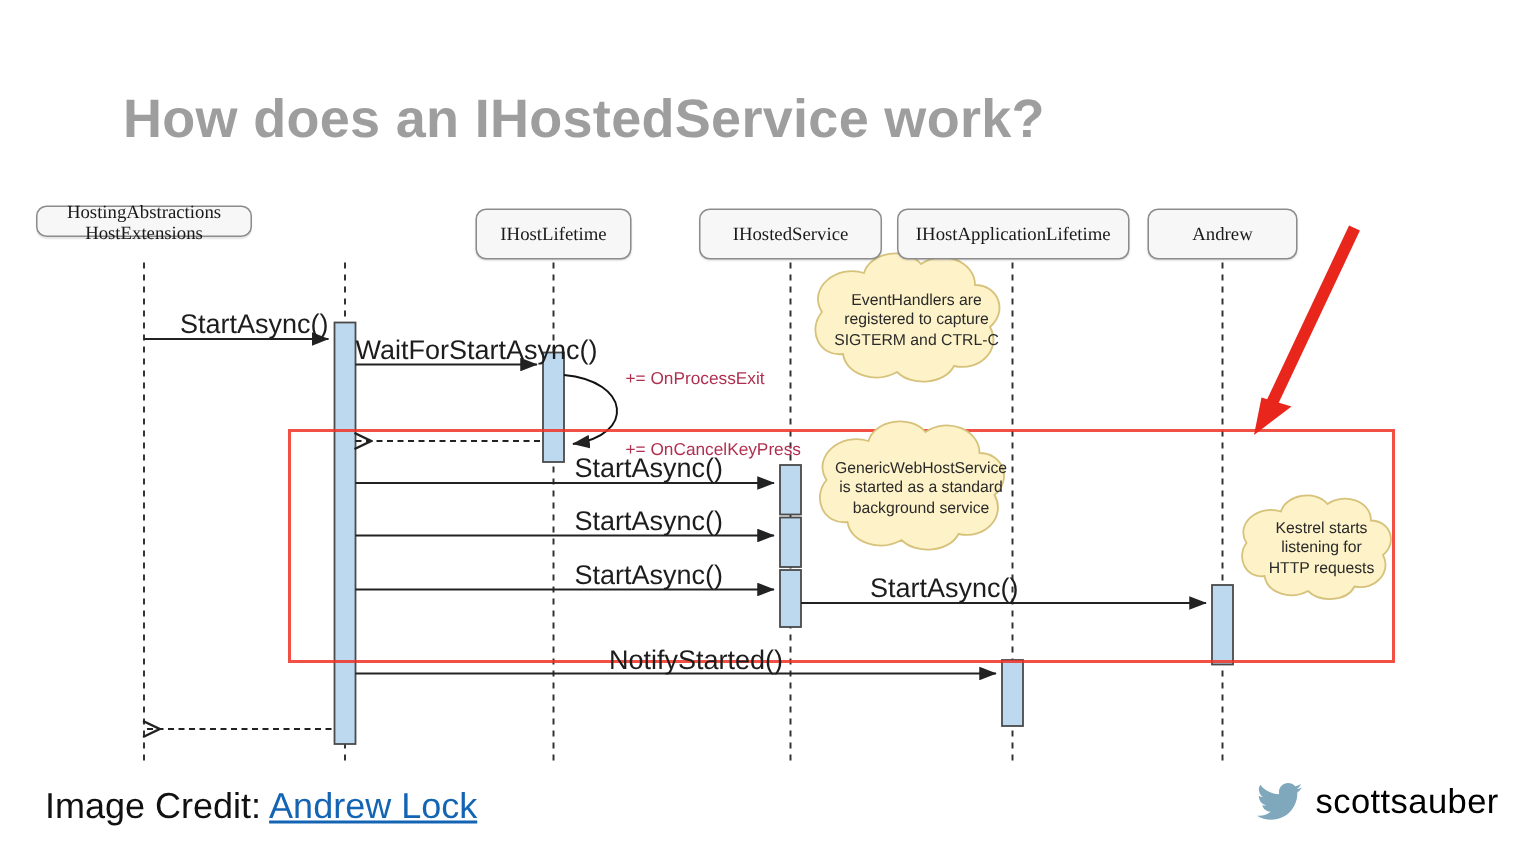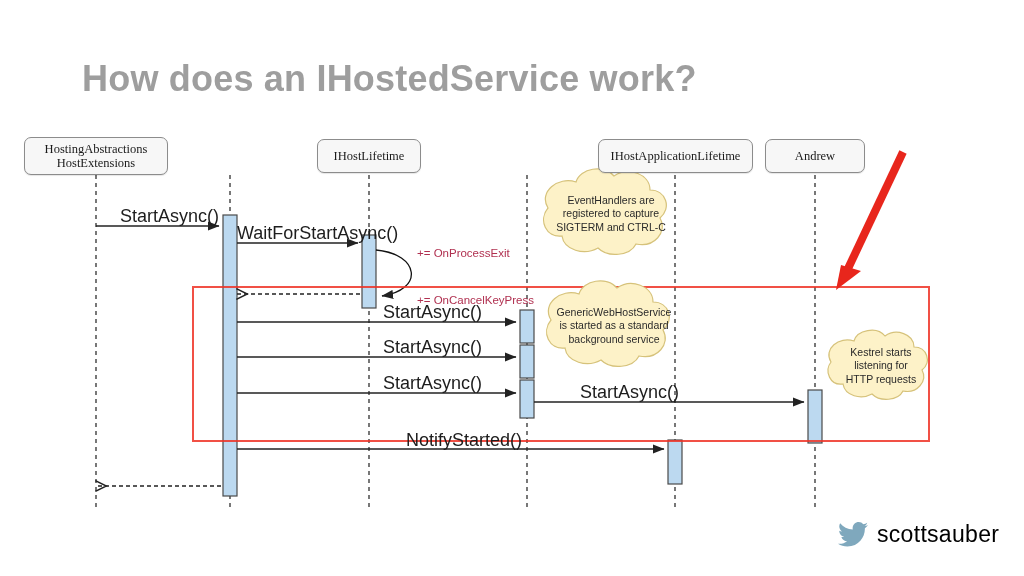--- a/index.html
+++ b/index.html
@@ -67,32 +67,35 @@
 </style>
 </head>
 <body>
 
 <div id="slide">
 
   <div class="slide-title">How does an IHostedService work?</div>
 
   <div id="diagram">
 
-    <div class="participant-box" style="left:24px;top:7px;width:144px;height:38px;">
+    <div class="participant-box" style="left:24px;top:7px;width:144px;height:21px;">
       <span style="display:block;">
         <span>HostingAbstractions</span><br>
         <span>HostExtensions</span>
       </span>
     </div>
 
 
     <div class="participant-box" style="left:317px;top:9px;width:104px;height:34px;">
       <span>IHostLifetime</span>
     </div>
 
+    <div class="participant-box" style="left:466px;top:9px;width:122px;height:34px;">
+      <span>IHostedService</span>
+    </div>
 
     <div class="participant-box" style="left:598px;top:9px;width:155px;height:34px;">
       <span>IHostApplicationLifetime</span>
     </div>
 
     <div class="participant-box" style="left:765px;top:9px;width:100px;height:34px;">
       <span>Andrew</span>
     </div>
 
     <svg width="1024" height="380" viewBox="0 0 1024 380">
@@ -195,20 +198,23 @@
 is started as a standard
 background service</div>
     </div>
     <div class="cloud" style="left:826px;top:205px;width:110px;height:62px;">
       <div class="cloud-label">Kestrel starts
 listening for
 HTTP requests</div>
     </div>
   </div>
 
+  <div class="credit">
+    <span>Image Credit: </span><span class="link">Andrew Lock</span>
+  </div>
 
   <div class="handle">
     <span style="display:inline-block;width:30px;height:25px;">
       <svg viewBox="0 0 24 20" width="30" height="25">
         <path fill="#7fa8bd" d="M24 2.4c-.9.4-1.8.7-2.8.8 1-.6 1.8-1.6 2.2-2.7-1 .6-2 1-3.1 1.2A4.9 4.9 0 0 0 16.6 0c-2.7 0-4.9 2.2-4.9 4.9 0 .4 0 .8.1 1.1C7.7 5.8 4.1 3.9 1.7.9c-.4.8-.7 1.6-.7 2.5 0 1.7.9 3.2 2.2 4.1-.8 0-1.6-.2-2.2-.6v.1c0 2.4 1.7 4.4 3.9 4.8-.4.1-.8.2-1.3.2-.3 0-.6 0-.9-.1.6 2 2.4 3.4 4.6 3.4-1.7 1.3-3.8 2.1-6.1 2.1H0c2.2 1.4 4.8 2.2 7.5 2.2 9.1 0 14-7.5 14-14v-.6c1-.7 1.8-1.6 2.5-2.6z"></path>
       </svg>
     </span>
     <span class="handle-text">scottsauber</span>
   </div>
 

